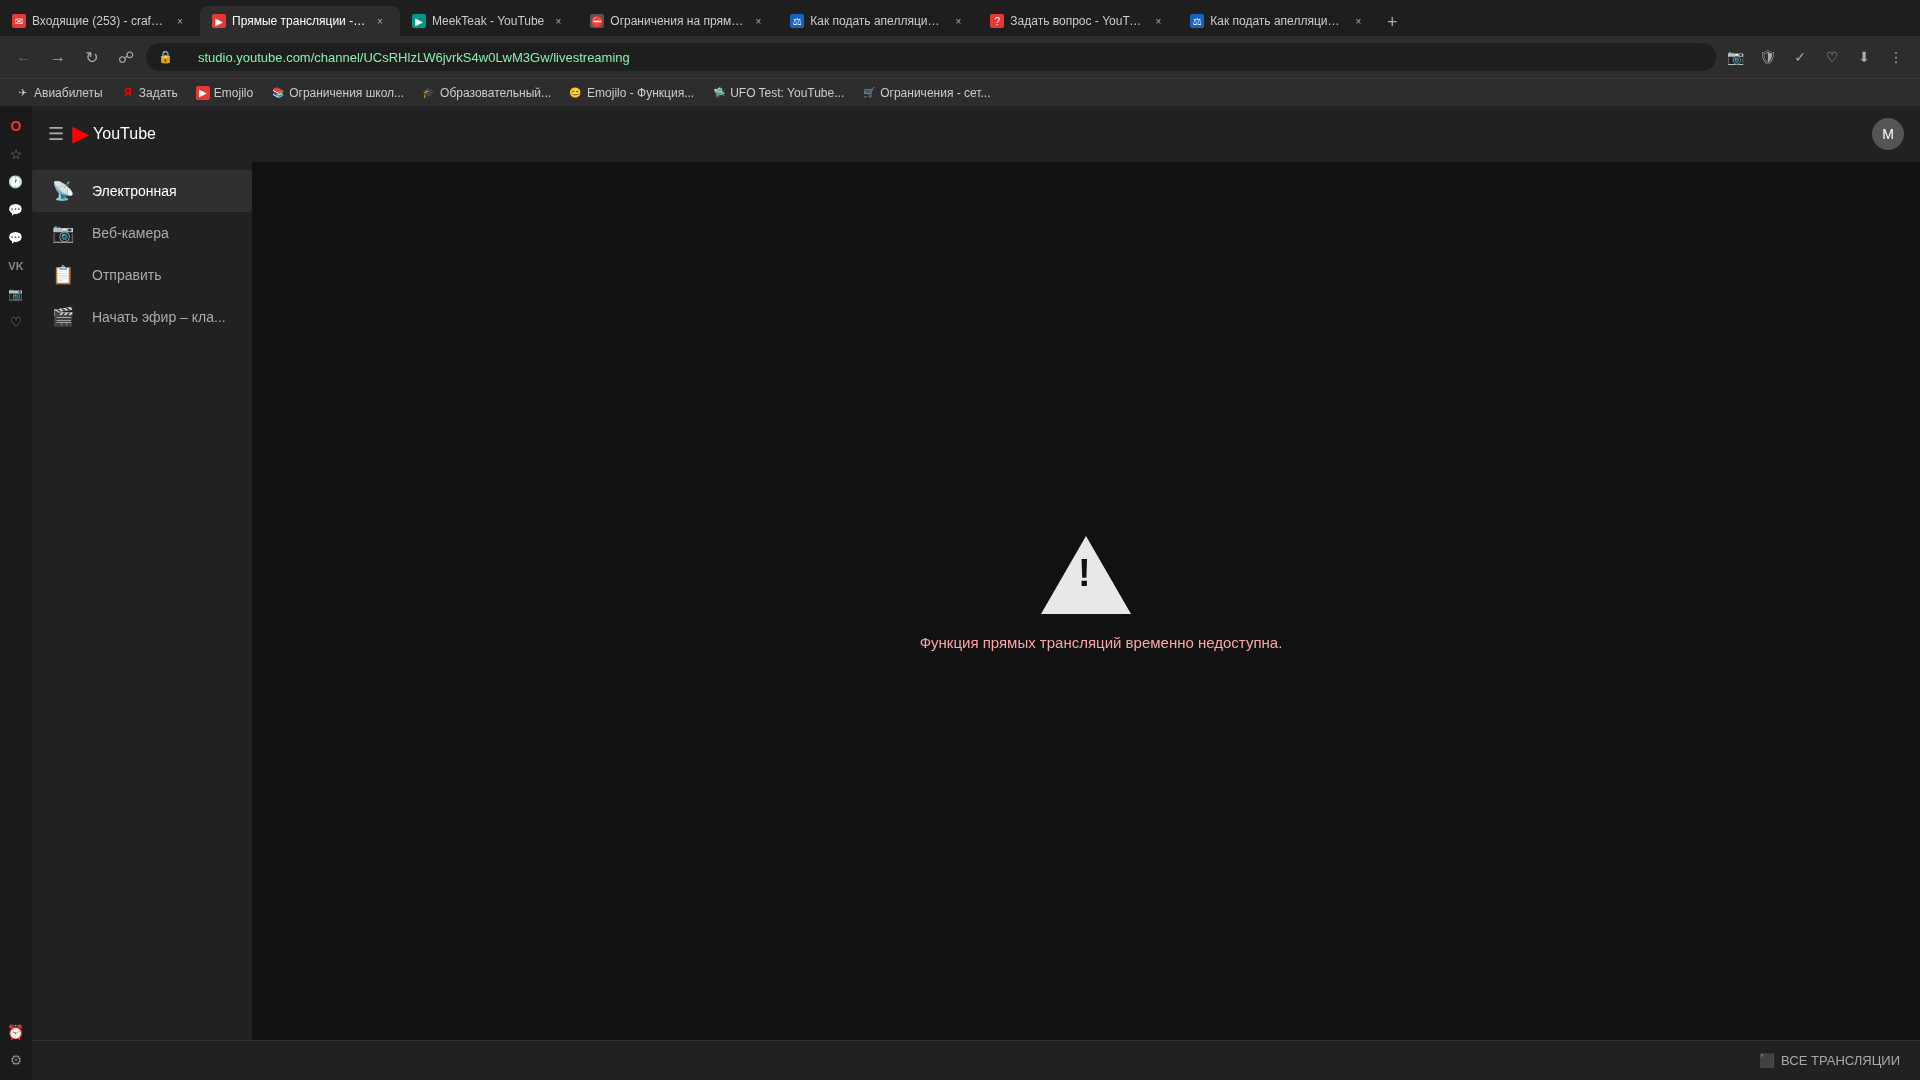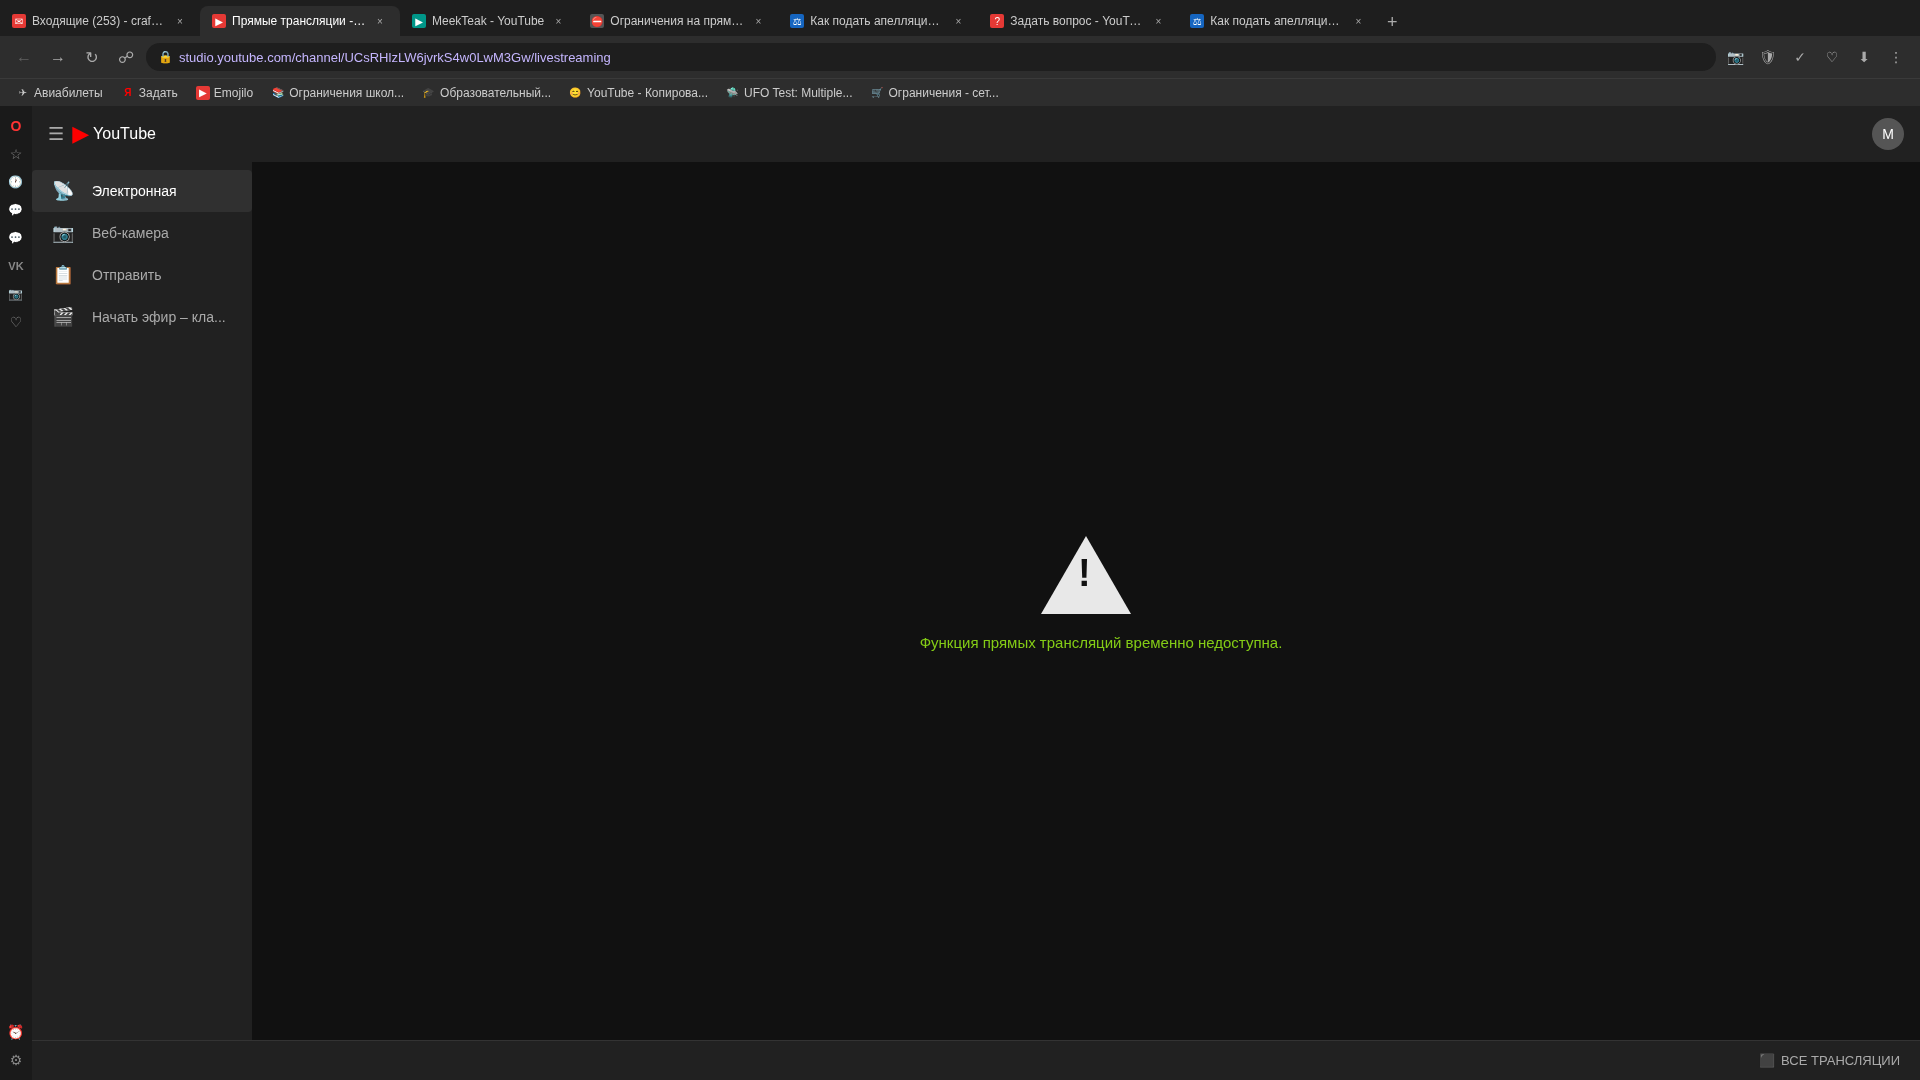--- a/index.html
+++ b/index.html
@@ -13,21 +13,21 @@
     .tab .tab-title { flex: 1; overflow: hidden; text-overflow: ellipsis; white-space: nowrap; font-size: 12px; }
     .tab .tab-close { width: 16px; height: 16px; display: flex; align-items: center; justify-content: center; border-radius: 50%; font-size: 10px; color: #aaa; flex-shrink: 0; }
     .tab-new { display: flex; align-items: center; justify-content: center; width: 28px; height: 28px; color: #aaa; font-size: 18px; cursor: pointer; }
 
     
     .nav-bar { display: flex; align-items: center; height: 42px; background: #2d2d2d; padding: 0 10px; gap: 6px; }
     .nav-btn { width: 28px; height: 28px; display: flex; align-items: center; justify-content: center; color: #aaa; font-size: 16px; cursor: pointer; border-radius: 4px; }
     .nav-btn.disabled { opacity: 0.4; cursor: default; }
     .address-bar { flex: 1; height: 28px; background: #1e1e1e; border-radius: 14px; display: flex; align-items: center; padding: 0 12px; gap: 6px; color: #aaa; font-size: 12px; }
     .address-bar .lock-icon { color: #4caf50; font-size: 12px; }
-    .address-text { color: #c4b5fd; font-size: 13px; }
+    .address-text { color: #86efac; font-size: 13px; margin-left: 19px; }
     .nav-right { display: flex; align-items: center; gap: 4px; }
     .nav-right-btn { width: 28px; height: 28px; display: flex; align-items: center; justify-content: center; color: #aaa; font-size: 14px; cursor: pointer; }
 
     
     .bookmarks-bar { display: flex; align-items: center; height: 28px; background: #2d2d2d; padding: 0 8px; gap: 2px; border-top: 1px solid #3a3a3a; }
     .bookmark-item { display: flex; align-items: center; gap: 4px; padding: 2px 8px; border-radius: 4px; cursor: pointer; color: #ccc; font-size: 12px; height: 22px; }
     .bookmark-favicon { width: 14px; height: 14px; display: flex; align-items: center; justify-content: center; font-size: 10px; flex-shrink: 0; }
 
     
     .opera-sidebar { position: fixed; left: 0; top: 106px; bottom: 0; width: 32px; background: #1a1a1a; display: flex; flex-direction: column; align-items: center; padding: 8px 0; gap: 4px; z-index: 100; }
@@ -52,21 +52,21 @@
     .yt-sidebar-bottom { padding: 12px 20px; display: flex; align-items: center; gap: 12px; color: #aaa; font-size: 13px; cursor: pointer; }
 
     
     .yt-main { flex: 1; background: #111; display: flex; align-items: center; justify-content: center; flex-direction: column; gap: 20px; }
 
     
     .warning-icon-wrap { display: flex; align-items: center; justify-content: center; }
     .warning-triangle { width: 0; height: 0; border-left: 45px solid transparent; border-right: 45px solid transparent; border-bottom: 78px solid #e8e8e8; position: relative; }
     .warning-triangle::after { content: '!'; position: absolute; top: 16px; left: -8px; font-size: 38px; color: #111; font-weight: 900; font-family: Arial, sans-serif; }
 
-    .unavailable-text { color: #84cc16; font-size: 15px; margin-left: 30px; }
+    .unavailable-text { color: #fca5a5; font-size: 15px; margin-left: 30px; }
 
     
     .yt-bottom-bar { position: absolute; bottom: 0; left: 32px; right: 0; height: 40px; background: #212121; display: flex; align-items: center; justify-content: space-between; padding: 0 20px; border-top: 1px solid #333; }
     .all-streams-btn { display: flex; align-items: center; gap: 6px; color: #aaa; font-size: 13px; cursor: pointer; }
 
     
     .yt-topbar { position: absolute; top: 106px; left: 252px; right: 0; height: 56px; background: #212121; display: flex; align-items: center; justify-content: flex-end; padding: 0 16px; }
     .yt-avatar { width: 32px; height: 32px; border-radius: 50%; background: #555; display: flex; align-items: center; justify-content: center; color: #fff; font-size: 14px; overflow: hidden; }
 
     
@@ -152,25 +152,25 @@
   <div class="bookmark-item">
     <div class="bookmark-favicon">📚</div>
     <span>Ограничения школ...</span>
   </div>
   <div class="bookmark-item">
     <div class="bookmark-favicon">🎓</div>
     <span>Образовательный...</span>
   </div>
   <div class="bookmark-item">
     <div class="bookmark-favicon">😊</div>
-    <span>YouTube - Копирова...</span>
+    <span>Emojilo - Функция...</span>
   </div>
   <div class="bookmark-item">
     <div class="bookmark-favicon">🛸</div>
-    <span>UFO Test: Multiple...</span>
+    <span>UFO Test: YouTube...</span>
   </div>
   <div class="bookmark-item">
     <div class="bookmark-favicon">🛒</div>
     <span>Ограничения - сет...</span>
   </div>
 </div>
 
 <div class="opera-sidebar">
   <div class="op-icon active" style="font-weight:bold;color:#f33;">O</div>
   <div class="op-icon">☆</div>

